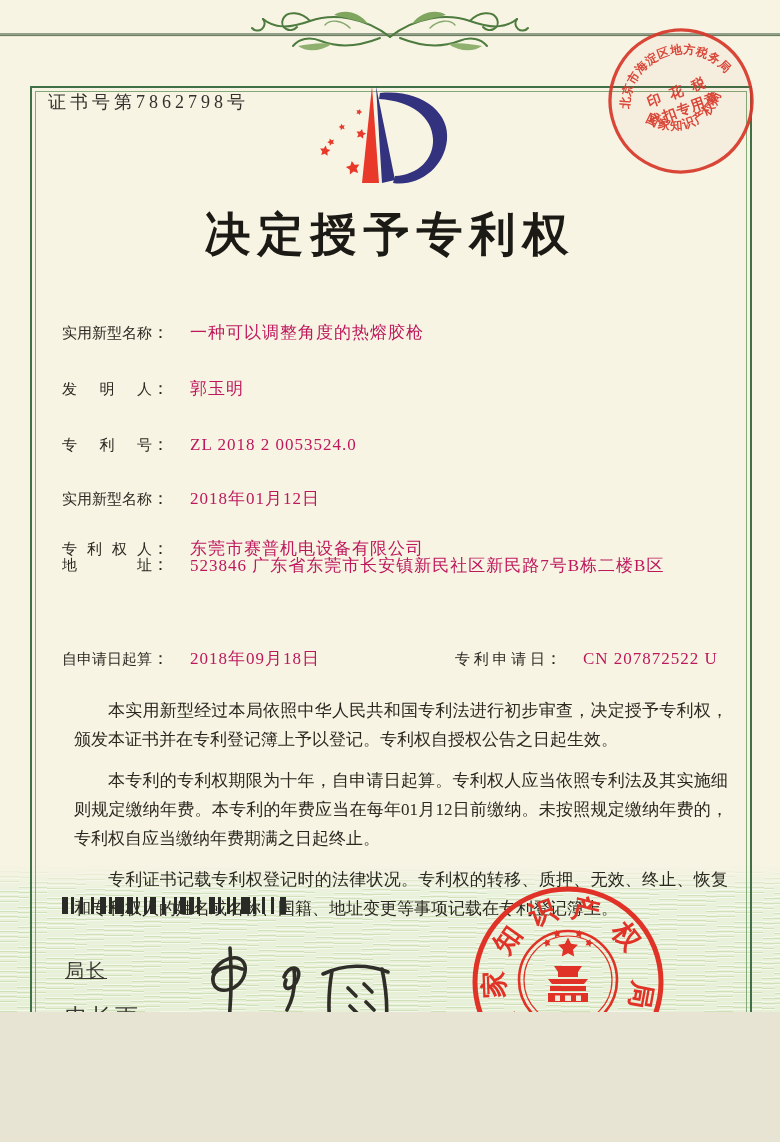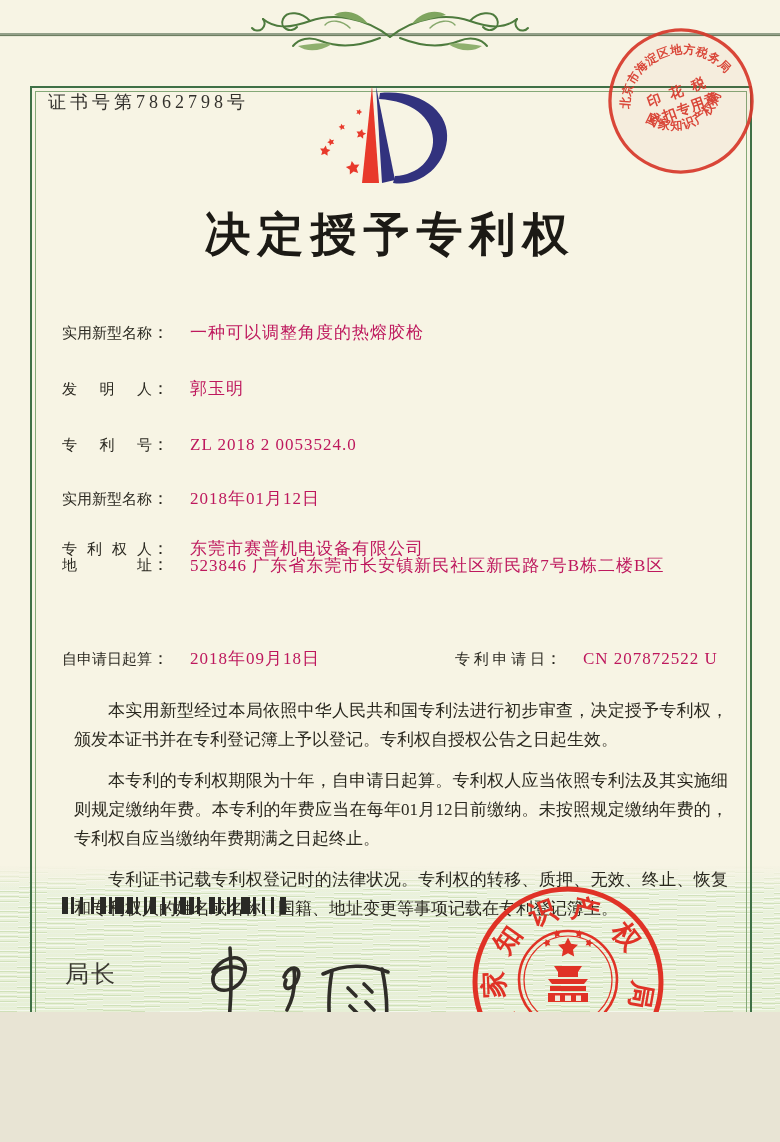--- a/index.html
+++ b/index.html
@@ -30,21 +30,21 @@
   
   .green-band{left:0;top:866px;width:780px;height:276px;z-index:1;
     background:
       linear-gradient(180deg,#f6f3e3 0,rgba(246,243,227,0) 26px),
       repeating-linear-gradient(179deg, rgba(255,255,255,.55) 0 1px, transparent 1px 4px),
       repeating-linear-gradient(2deg, rgba(163,196,128,.35) 0 1px, transparent 1px 5px),
       linear-gradient(180deg,#ebf2dd,#e3edd0);}
   .barcode{left:62px;top:897px;width:224px;height:17px;z-index:6;display:flex;}
   .barcode div{height:100%;}
   .signer{left:65px;top:958px;z-index:6;font-family:"Liberation Sans","DejaVu Sans",sans-serif;color:#3a3831;}
-  .signer .t{font-size:24px;letter-spacing:2px;}
+  .signer .t{font-size:19px;letter-spacing:2px;text-decoration:underline;}
   .signer .n{font-size:23px;letter-spacing:2px;margin-top:18px;}
   .signature{left:185px;top:942px;width:220px;height:115px;z-index:7;}
   .seal{left:468px;top:882px;width:200px;height:200px;z-index:7;}
   .seal-date{left:480px;top:1030px;width:200px;z-index:8;font-size:20px;font-weight:700;letter-spacing:1px;color:#1d1b16;}
   .footer{left:0;top:1078px;width:100%;text-align:center;font-size:10px;letter-spacing:3px;color:#2c2a22;z-index:6;margin-top:47px;}
 </style>
 </head>
 <body>
 
 <div class="page">

